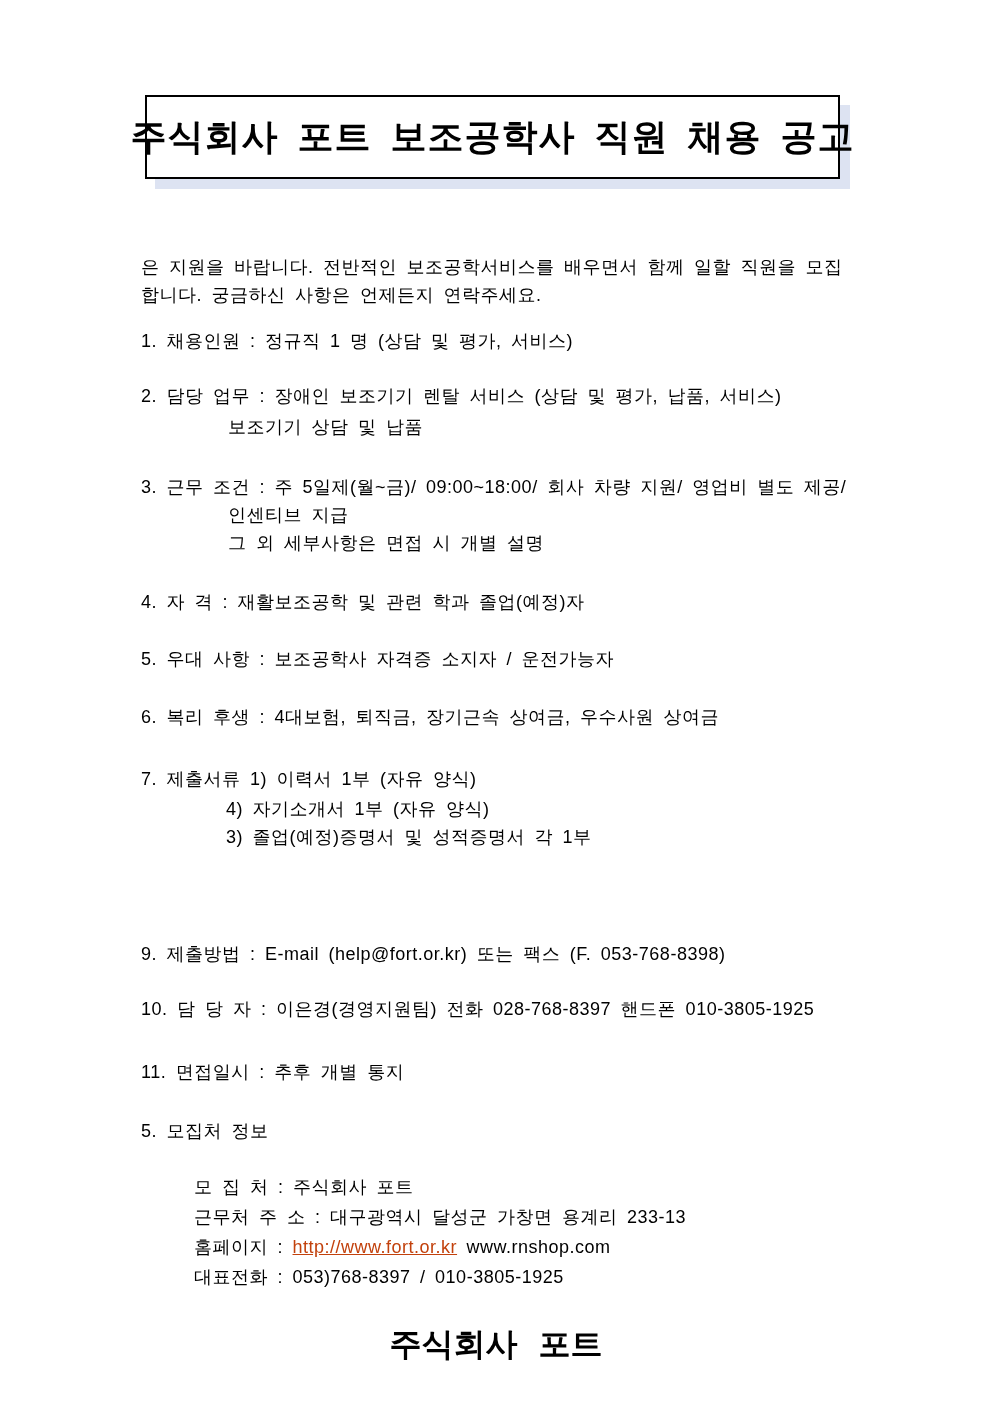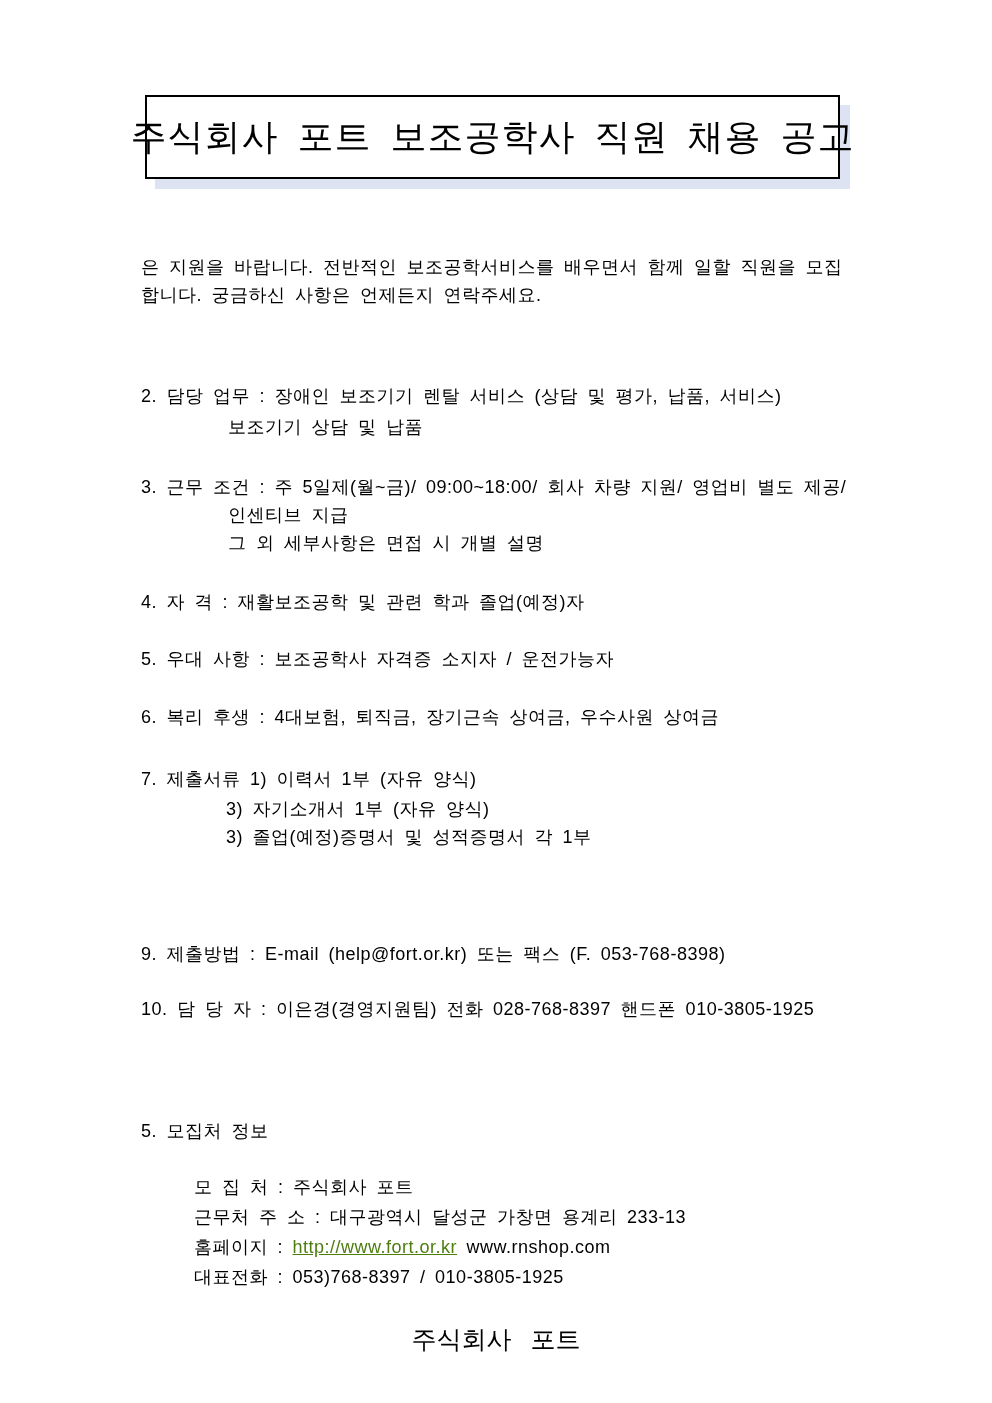--- a/index.html
+++ b/index.html
@@ -20,84 +20,86 @@
     height: 80px;
     border: 2px solid #000000;
     background: #ffffff;
     box-shadow: 10px 10px 0 0 #dde3f2;
     display: flex;
     align-items: center;
     justify-content: center;
   }
   .title-text {
     font-size: 36px;
-    font-weight: normal;
+    font-weight: bold;
     letter-spacing: 1px;
     word-spacing: 8px;
     white-space: nowrap;
   }
   .line {
     position: absolute;
     left: 141px;
     width: 730px;
     font-size: 18px;
     line-height: 28px;
     letter-spacing: 0.5px;
     word-spacing: 4px;
     white-space: nowrap;
   }
   .indent1 { left: 228px; }   
   .indent2 { left: 226px; }   
   .indent3 { left: 166px; margin-left: 28px; }   
   .first-line { text-indent: 11px; }
   .doc-link {
-    color: #4d7c0f;
+    color: #c2410c;
     cursor: pointer;
   }
   .footer-line {
     position: absolute;
     left: 0;
     top: 1323px;
     width: 992px;
     text-align: center;
-    font-size: 25px;
-    font-weight: normal;
+    font-size: 32px;
+    font-weight: bold;
     word-spacing: 12px;
   }
 </style>
 </head>
 <body>
 
 <div class="page">
 
   <div class="title-box">
     <div class="title-text">주식회사 포트 보조공학사 직원 채용 공고</div>
   </div>
 
   <div class="line" style="top:281px">합니다. 궁금하신 사항은 언제든지 연락주세요.</div>
   <div class="line" style="top:253px">은 지원을 바랍니다. 전반적인 보조공학서비스를 배우면서 함께 일할 직원을 모집</div>
 
+  <div class="line" style="top:327px">1. 채용인원 : 정규직 1 명 (상담 및 평가, 서비스)</div>
 
   <div class="line" style="top:382px">2. 담당 업무 : 장애인 보조기기 렌탈 서비스 (상담 및 평가, 납품, 서비스)</div>
   <div class="line indent1" style="top:413px">보조기기 상담 및 납품</div>
 
   <div class="line" style="top:473px">3. 근무 조건 : 주 5일제(월~금)/ 09:00~18:00/ 회사 차량 지원/ 영업비 별도 제공/</div>
   <div class="line indent1" style="top:529px">그 외 세부사항은 면접 시 개별 설명</div>
   <div class="line indent1" style="top:501px">인센티브 지급</div>
 
   <div class="line" style="top:588px">4. 자 격 : 재활보조공학 및 관련 학과 졸업(예정)자</div>
   <div class="line" style="top:645px">5. 우대 사항 : 보조공학사 자격증 소지자 / 운전가능자</div>
   <div class="line" style="top:703px">6. 복리 후생 : 4대보험, 퇴직금, 장기근속 상여금, 우수사원 상여금</div>
 
   <div class="line" style="top:765px">7. 제출서류 1) 이력서 1부 (자유 양식)</div>
-  <div class="line indent2" style="top:795px">3) 자기소개서 1부 (자유 양식)</div>
+  <div class="line indent2" style="top:795px">4) 자기소개서 1부 (자유 양식)</div>
   <div class="line indent2" style="top:823px">3) 졸업(예정)증명서 및 성적증명서 각 1부</div>
 
   <div class="line" style="top:940px">9. 제출방법 : E-mail (help@fort.or.kr) 또는 팩스 (F. 053-768-8398)</div>
   <div class="line" style="top:995px">10. 담 당 자 : 이은경(경영지원팀) 전화 028-768-8397 핸드폰 010-3805-1925</div>
+  <div class="line" style="top:1058px">11. 면접일시 : 추후 개별 통지</div>
   <div class="line" style="top:1117px">5. 모집처 정보</div>
 
   <div class="line indent3" style="top:1173px">모 집 처 : 주식회사 포트</div>
   <div class="line indent3" style="top:1203px">근무처 주 소 : 대구광역시 달성군 가창면 용계리 233-13</div>
   <div class="line indent3" style="top:1233px">
     <span>홈페이지 : </span><a class="doc-link" href="#">http://www.fort.or.kr</a><span>  www.rnshop.com</span>
   </div>
   <div class="line indent3" style="top:1263px">대표전화 : 053)768-8397 / 010-3805-1925</div>
 
   <div class="footer-line">주식회사 포트</div>

